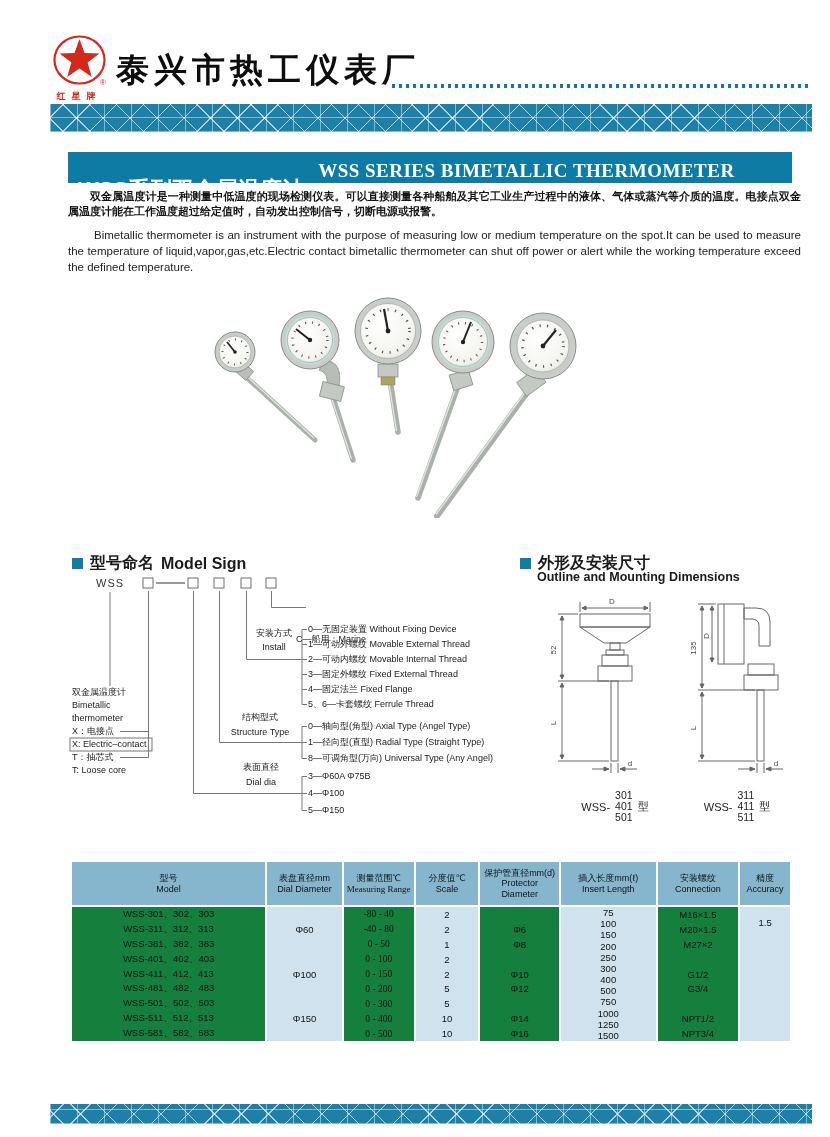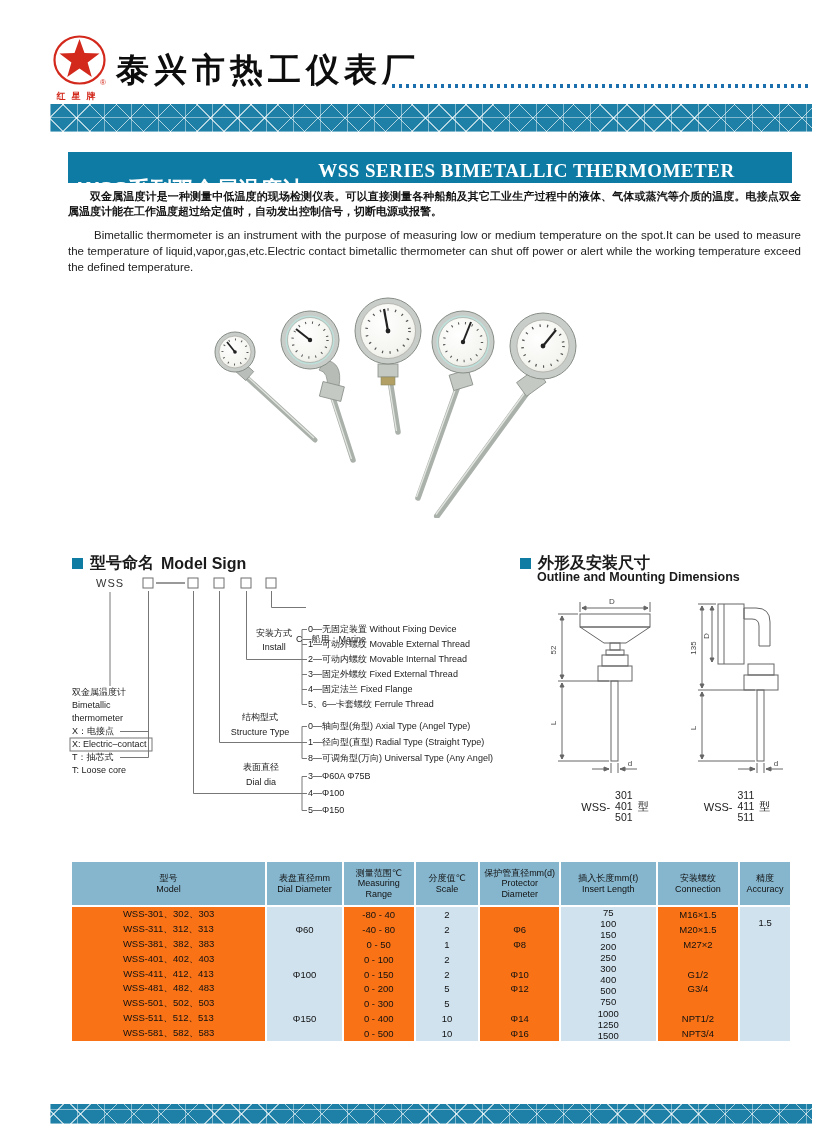--- a/index.html
+++ b/index.html
@@ -39,21 +39,21 @@
   .stack{display:flex;align-items:center;justify-content:center;gap:5px;font-size:11px;color:#222;white-space:nowrap;}
   .stack .nums div{font-size:10.5px;line-height:11px;text-align:center;}
 
   
   .spec-table{display:flex;gap:2px;}
   .spec-col{display:flex;flex-direction:column;}
   .spec-head{background:#86b6ce;height:43px;display:flex;flex-direction:column;align-items:center;justify-content:center;
              text-align:center;font-size:9px;line-height:10.5px;padding:1px 2px;box-sizing:border-box;color:#111;}
   .spec-body{margin-top:2px;height:134px;display:flex;flex-direction:column;}
   .spec-cell{flex:1;display:flex;align-items:center;justify-content:center;font-size:9.5px;white-space:nowrap;color:#111;}
-  .bg-gray{background:#f97316;} .bg-blue{background:#cfe2ee;}
+  .bg-gray{background:#15803d;} .bg-blue{background:#cfe2ee;}
 
   svg text{font-family:"Liberation Sans","DejaVu Sans",sans-serif;}
 </style>
 </head>
 <body>
 
 <div id="page">
 
   <svg class="abs" style="left:53px;top:35px;width:53px;height:50px;" viewBox="0 0 53 50">
     <ellipse cx="26.5" cy="25" rx="25" ry="23.5" fill="none" stroke="#d3291c" stroke-width="2.2"></ellipse>
@@ -344,21 +344,21 @@
       <div class="spec-head">
         <div>表盘直径mm</div>
         <div>Dial Diameter</div>
       </div>
       <div class="spec-body bg-blue">
           <div class="spec-cell">Φ60</div>
           <div class="spec-cell">Φ100</div>
           <div class="spec-cell">Φ150</div>
         </div>
     </div>
-    <div class="spec-col" style="width:70px;">
+    <div class="spec-col" style="width:70px;font-family:Liberation Serif, serif;">
       <div class="spec-head">
         <div>测量范围℃</div>
         <div>Measuring Range</div>
       </div>
       <div class="spec-body bg-gray">
           <div class="spec-cell">-80 - 40</div>
           <div class="spec-cell">-40 - 80</div>
           <div class="spec-cell">0 - 50</div>
           <div class="spec-cell">0 - 100</div>
           <div class="spec-cell">0 - 150</div>

